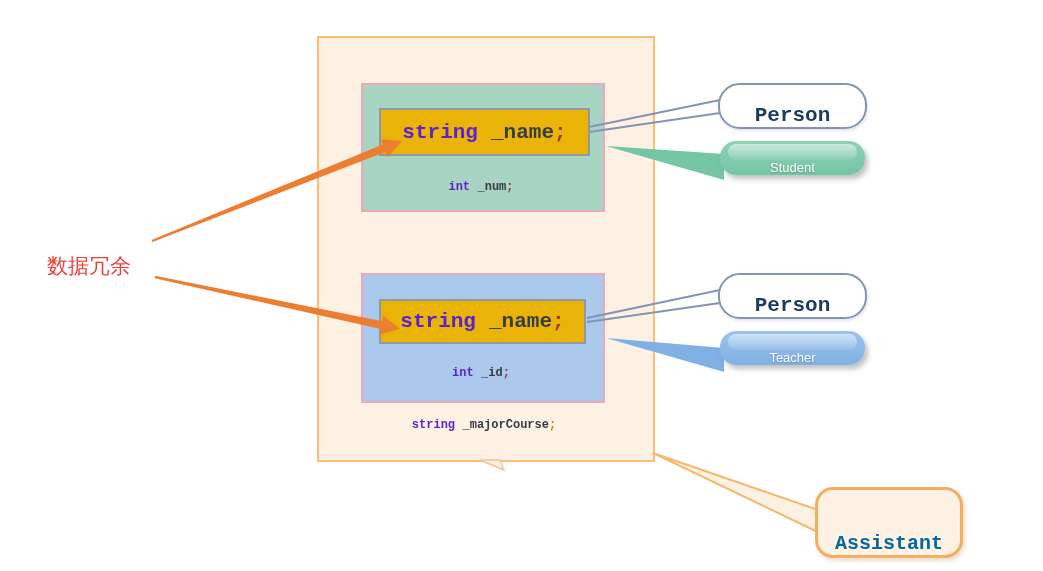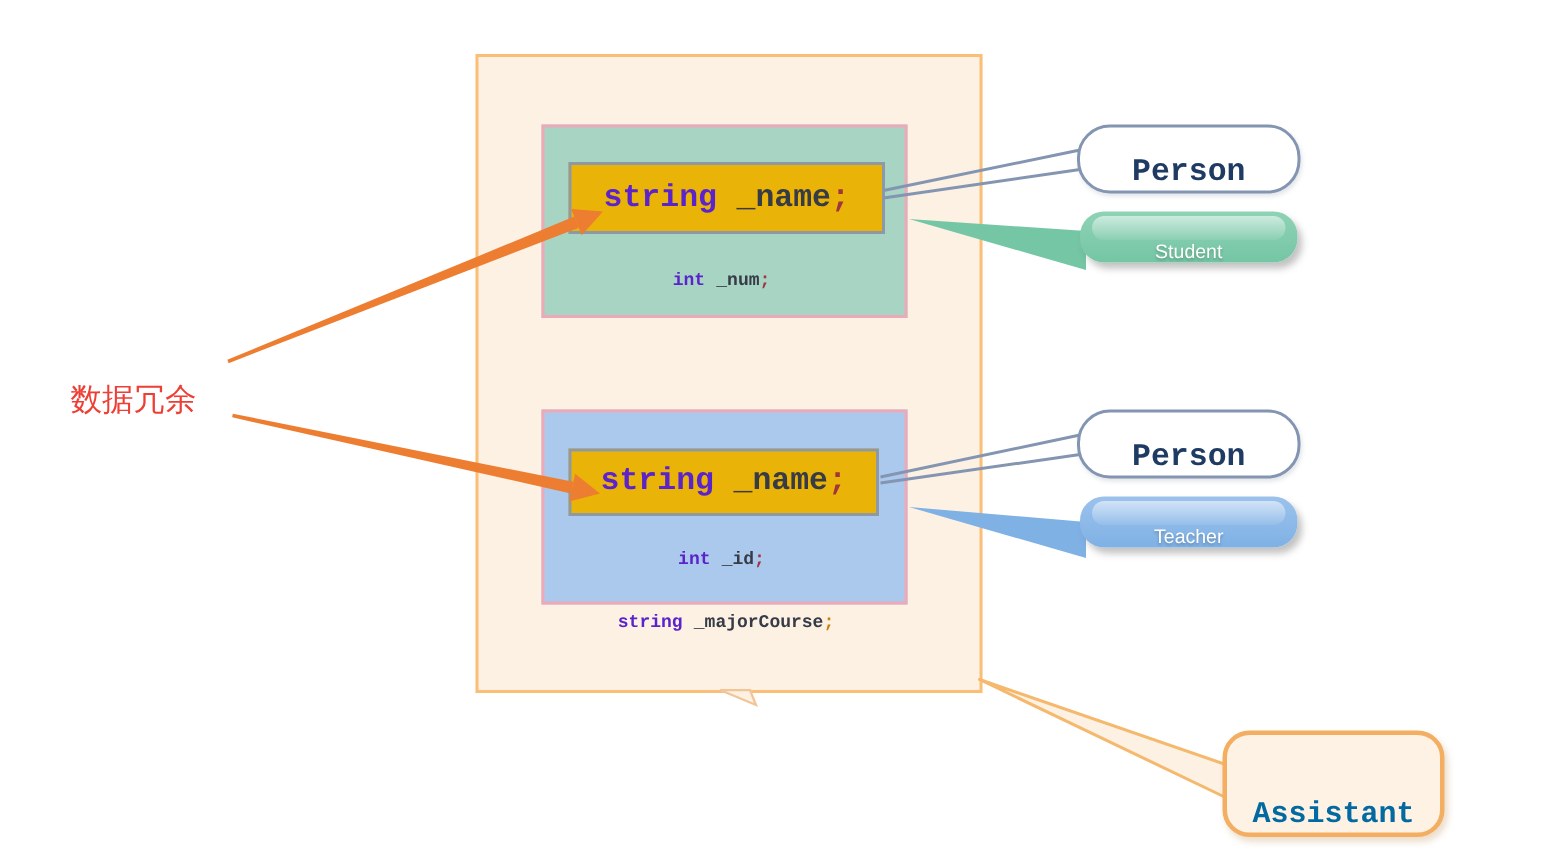--- a/index.html
+++ b/index.html
@@ -23,21 +23,21 @@
   .field-box-2{left:379px;top:299px;width:203px;height:41px;}
   
   .code-line{
     position:absolute;z-index:1;text-align:center;
     font-family:"Liberation Mono", monospace;font-weight:bold;font-size:12px;
     color:#363B46;white-space:nowrap;
   }
   .field-box .code-line{position:static;font-size:21px;}
   .line-num{left:361px;top:180px;width:240px;}
   .line-id{left:361px;top:366px;width:240px;}
-  .line-major{left:317px;top:408px;width:334px;z-index:2;}
+  .line-major{left:317px;top:418px;width:334px;z-index:2;}
   .kw{color:#5B23CC;margin-right:0.62em;}
   .ident{color:#363B46;}
   .semi{color:#A03540;}
   .semi-gold{color:#C8820A;}
   
   .bubble{
     position:absolute;z-index:3;display:flex;align-items:flex-end;justify-content:center;
     white-space:nowrap;
   }
   .person{

